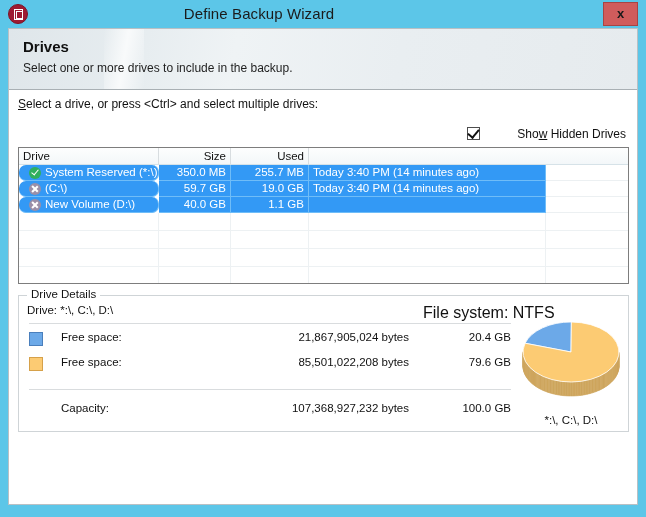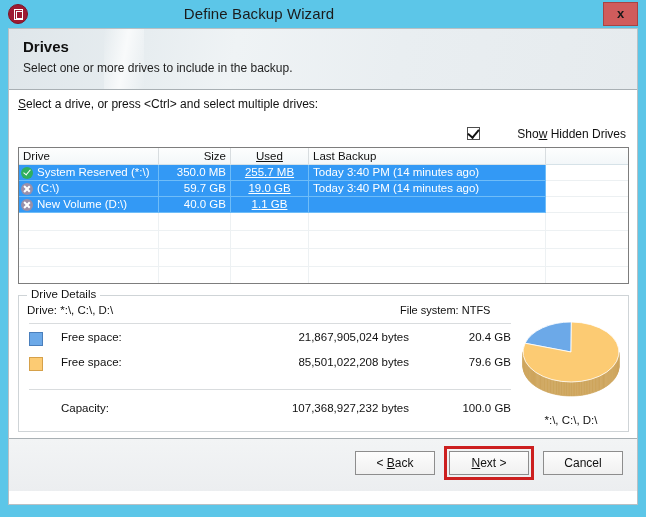--- a/index.html
+++ b/index.html
@@ -194,21 +194,21 @@
     color: #111;
     line-height: 16px;
     box-sizing: border-box;
     border-right: 1px solid #d8dde0;
     padding: 0 4px;
     overflow: hidden;
     white-space: nowrap;
   }
   .col-drive  { width: 140px; }
   .col-size   { width: 72px;  text-align: right; }
-  .col-used   { width: 78px;  text-align: center; text-decoration: underline; }
+  .col-used   { width: 78px;  text-align: right; }
   .col-backup { width: 237px; }
   .col-tail   { width: 82px; border-right: none !important; }
 
   .drow {
     display: flex;
     height: 16px;
     box-sizing: border-box;
   }
   .drow.selected .dcell { background: #3399F5; color: #fff; border-right: 1px solid #6fbdf8; }
   .drow.selected .col-tail { background: #fff; border-right: none; }
@@ -216,21 +216,21 @@
     font-size: 11.5px;
     line-height: 15px;
     box-sizing: border-box;
     padding: 0 4px;
     color: #111;
     border-right: 1px solid #ecf0f2;
     border-bottom: 1px solid #ecf0f2;
     overflow: hidden;
     white-space: nowrap;
   }
-  .drow .col-drive { display: flex; align-items: center; gap: 4px; padding-left: 2px; }
+  .drow .col-drive { display: flex; align-items: center; gap: 4px; padding-left: 10px; border-radius: 7px; }
   .drow.selected .col-drive { border-bottom: 1px solid #6fbdf8; }
   .drow.selected .col-size,
   .drow.selected .col-used,
   .drow.selected .col-backup { border-bottom: 1px solid #6fbdf8; }
 
   .state-icon {
     width: 12px; height: 12px;
     border-radius: 50%;
     flex: 0 0 12px;
     position: relative;
@@ -283,22 +283,22 @@
     color: #111;
   }
   #drive-line {
     position: absolute;
     left: 8px; top: 8px;
     font-size: 11.5px;
     color: #111;
   }
   #fs-line {
     position: absolute;
-    left: 381px; top: 8px;
-    font-size: 11px;
+    left: 404px; top: 8px;
+    font-size: 16px;
     color: #111;
   }
   #rule-top {
     position: absolute;
     left: 10px; top: 27px;
     width: 482px; height: 1px;
     background: #d9dcde;
   }
   #rule-bottom {
     position: absolute;
@@ -408,21 +408,20 @@
             <span class="tick"></span>
           </span>
         <span id="hidden-label"><span>Sho</span><u>w</u><span> Hidden Drives</span></span>
       </div>
 
       <div id="listbox">
         <div id="list-header">
           <div class="hcell col-drive">Drive</div>
           <div class="hcell col-size">Size</div>
           <div class="hcell col-used">Used</div>
-          <div class="hcell col-backup">Last Backup</div>
           <div class="hcell col-tail"></div>
         </div>
         <div id="list-rows">
             <div class="drow selected">
               <div class="dcell col-drive">
                 <span class="state-icon ok"></span>
                 <span>System Reserved (*:\)</span>
               </div>
               <div class="dcell col-size">350.0 MB</div>
               <div class="dcell col-used">255.7 MB</div>
@@ -601,22 +600,16 @@
                 <path d="M 6.092624579335109 43.862812505606534 L 6.01779050779254 42.816713173985256 L 6.01779050779254 56.816713173985256 L 6.092624579335109 57.862812505606534 Z" fill="rgb(207,166,94)" stroke="rgb(207,166,94)" stroke-width="0.6"></path>
                 <path d="M 6.01779050779254 42.816713173985256 L 6.001415367423462 41.76961880316652 L 6.001415367423462 55.76961880316652 L 6.01779050779254 56.816713173985256 Z" fill="rgb(207,166,94)" stroke="rgb(207,166,94)" stroke-width="0.6"></path>
               </g>
               <path d="M 54 42 L 8.0973717137743 33.22884885831789 A 48 30 0 0 1 54.36860991493357 12.000884604639662 Z" fill="#6CA9E8" stroke="#ffffff" stroke-width="0.8"></path>
               <path d="M 54 42 L 54.36860991493357 12.000884604639662 A 48 30 0 1 1 8.097371713774294 33.22884885831791 Z" fill="#FCCB73" stroke="#ffffff" stroke-width="0.8"></path>
             </svg>
           <div id="pie-caption">*:\, C:\, D:\</div>
         </div>
       </div>
 
-      <div id="footer">
-        <div class="btn" id="btn-back"><span>&lt; </span><u>B</u><span>ack</span></div>
-        <div class="btn" id="btn-next"><u>N</u><span>ext &gt;</span></div>
-        <div class="btn" id="btn-cancel">Cancel</div>
-        <div id="next-highlight"></div>
-      </div>
 
     </div>
   </div>
 </div>
 
 </body></html>

